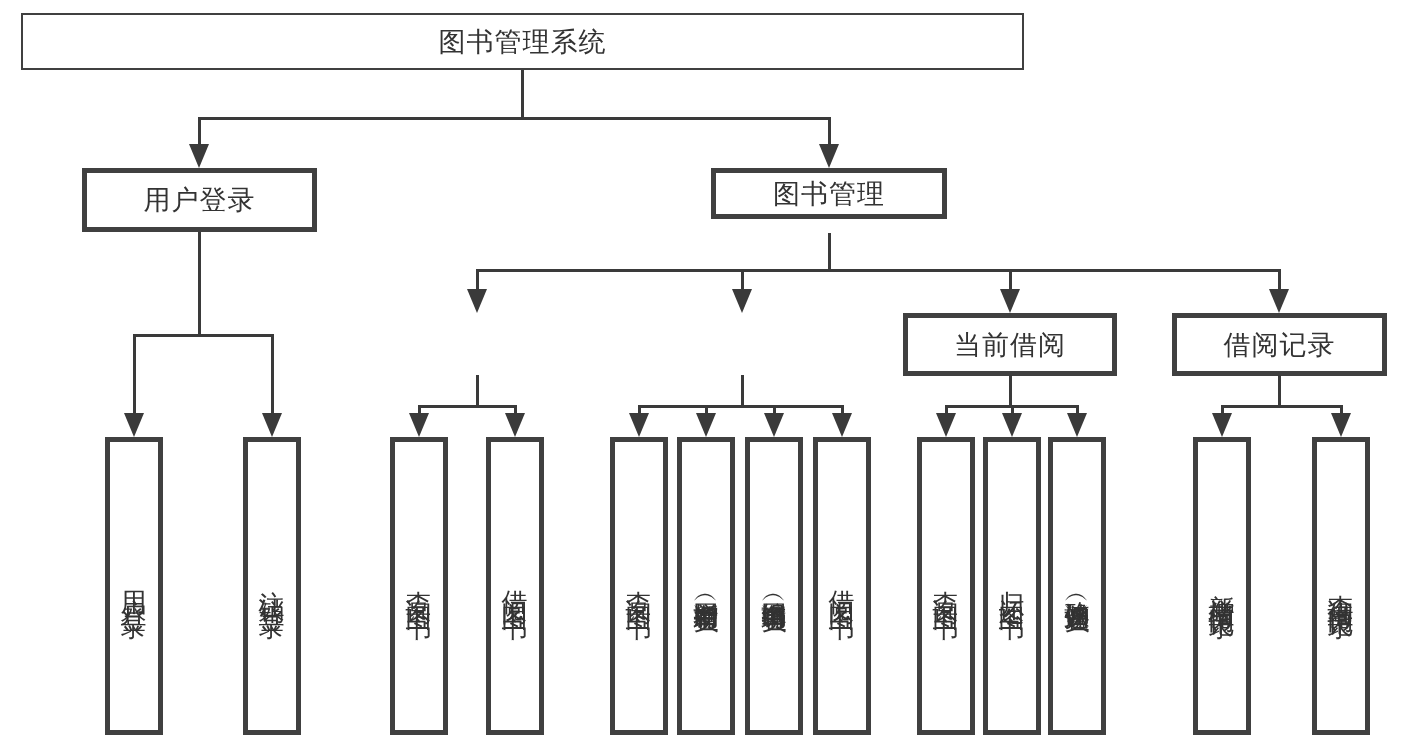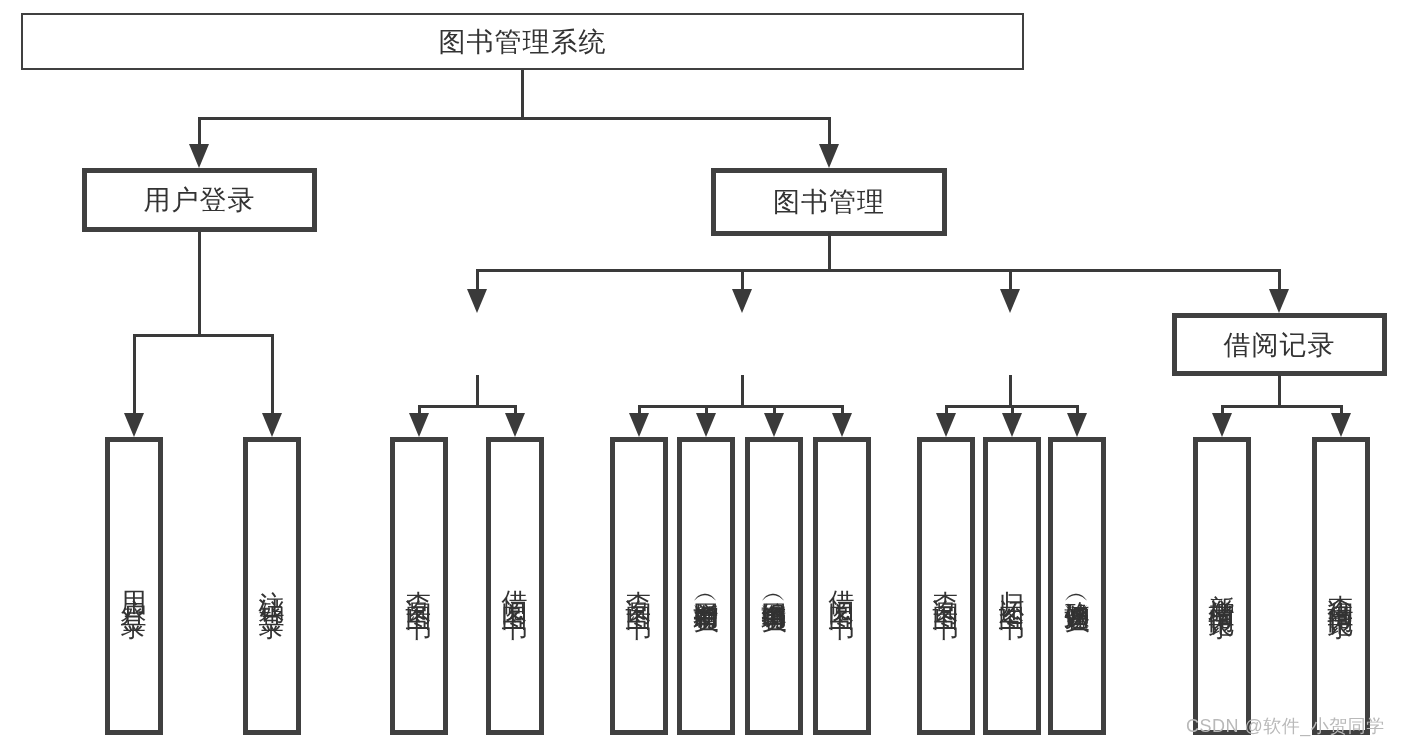--- a/index.html
+++ b/index.html
@@ -25,24 +25,27 @@
 
 <div id="canvas">
 
   <div class="box root" style="left:21px;top:13px;width:1003px;height:57px;">
     <span>图书管理系统</span>
   </div>
 
   <div class="box" style="left:82px;top:168px;width:235px;height:64px;">
     <span>用户登录</span>
   </div>
-  <div class="box" style="left:711px;top:168px;width:236px;height:68px;">
+  <div class="box" style="left:711px;top:168px;width:236px;height:51px;">
     <span>图书管理</span>
   </div>
 
+  <div class="box" style="left:903px;top:313px;width:214px;height:63px;">
+    <span>当前借阅</span>
+  </div>
   <div class="box" style="left:1172px;top:313px;width:215px;height:63px;">
     <span>借阅记录</span>
   </div>
 
   <div class="box leaf" style="left:105px;top:437px;width:58px;height:298px;">
     <span class="vtext">用户登录</span>
   </div>
   <div class="box leaf" style="left:243px;top:437px;width:58px;height:298px;">
     <span class="vtext">注销登录</span>
   </div>
@@ -77,21 +80,20 @@
     <span class="vtext long">确认归还（管理员）</span>
   </div>
 
   <div class="box leaf" style="left:1193px;top:437px;width:58px;height:298px;">
     <span class="vtext mid">新增借阅记录</span>
   </div>
   <div class="box leaf" style="left:1312px;top:437px;width:58px;height:298px;">
     <span class="vtext mid">查询借阅记录</span>
   </div>
 
-  <div id="watermark">CSDN @软件_小贺同学</div>
 <div class="cline" style="left: 521px; top: 70px; width: 3px; height: 48px;"></div>
     <div class="cline" style="left: 198px; top: 117px; width: 3px; height: 30px;"></div>
     <div class="cline" style="left: 828px; top: 117px; width: 3px; height: 30px;"></div>
     <div class="cline" style="left: 198px; top: 232px; width: 3px; height: 104px;"></div>
     <div class="cline" style="left: 133px; top: 334px; width: 3px; height: 82px;"></div>
     <div class="cline" style="left: 271px; top: 334px; width: 3px; height: 82px;"></div>
     <div class="cline" style="left: 828px; top: 233px; width: 3px; height: 38px;"></div>
     <div class="cline" style="left: 476px; top: 269px; width: 3px; height: 23px;"></div>
     <div class="cline" style="left: 741px; top: 269px; width: 3px; height: 23px;"></div>
     <div class="cline" style="left: 1009px; top: 269px; width: 3px; height: 23px;"></div>

